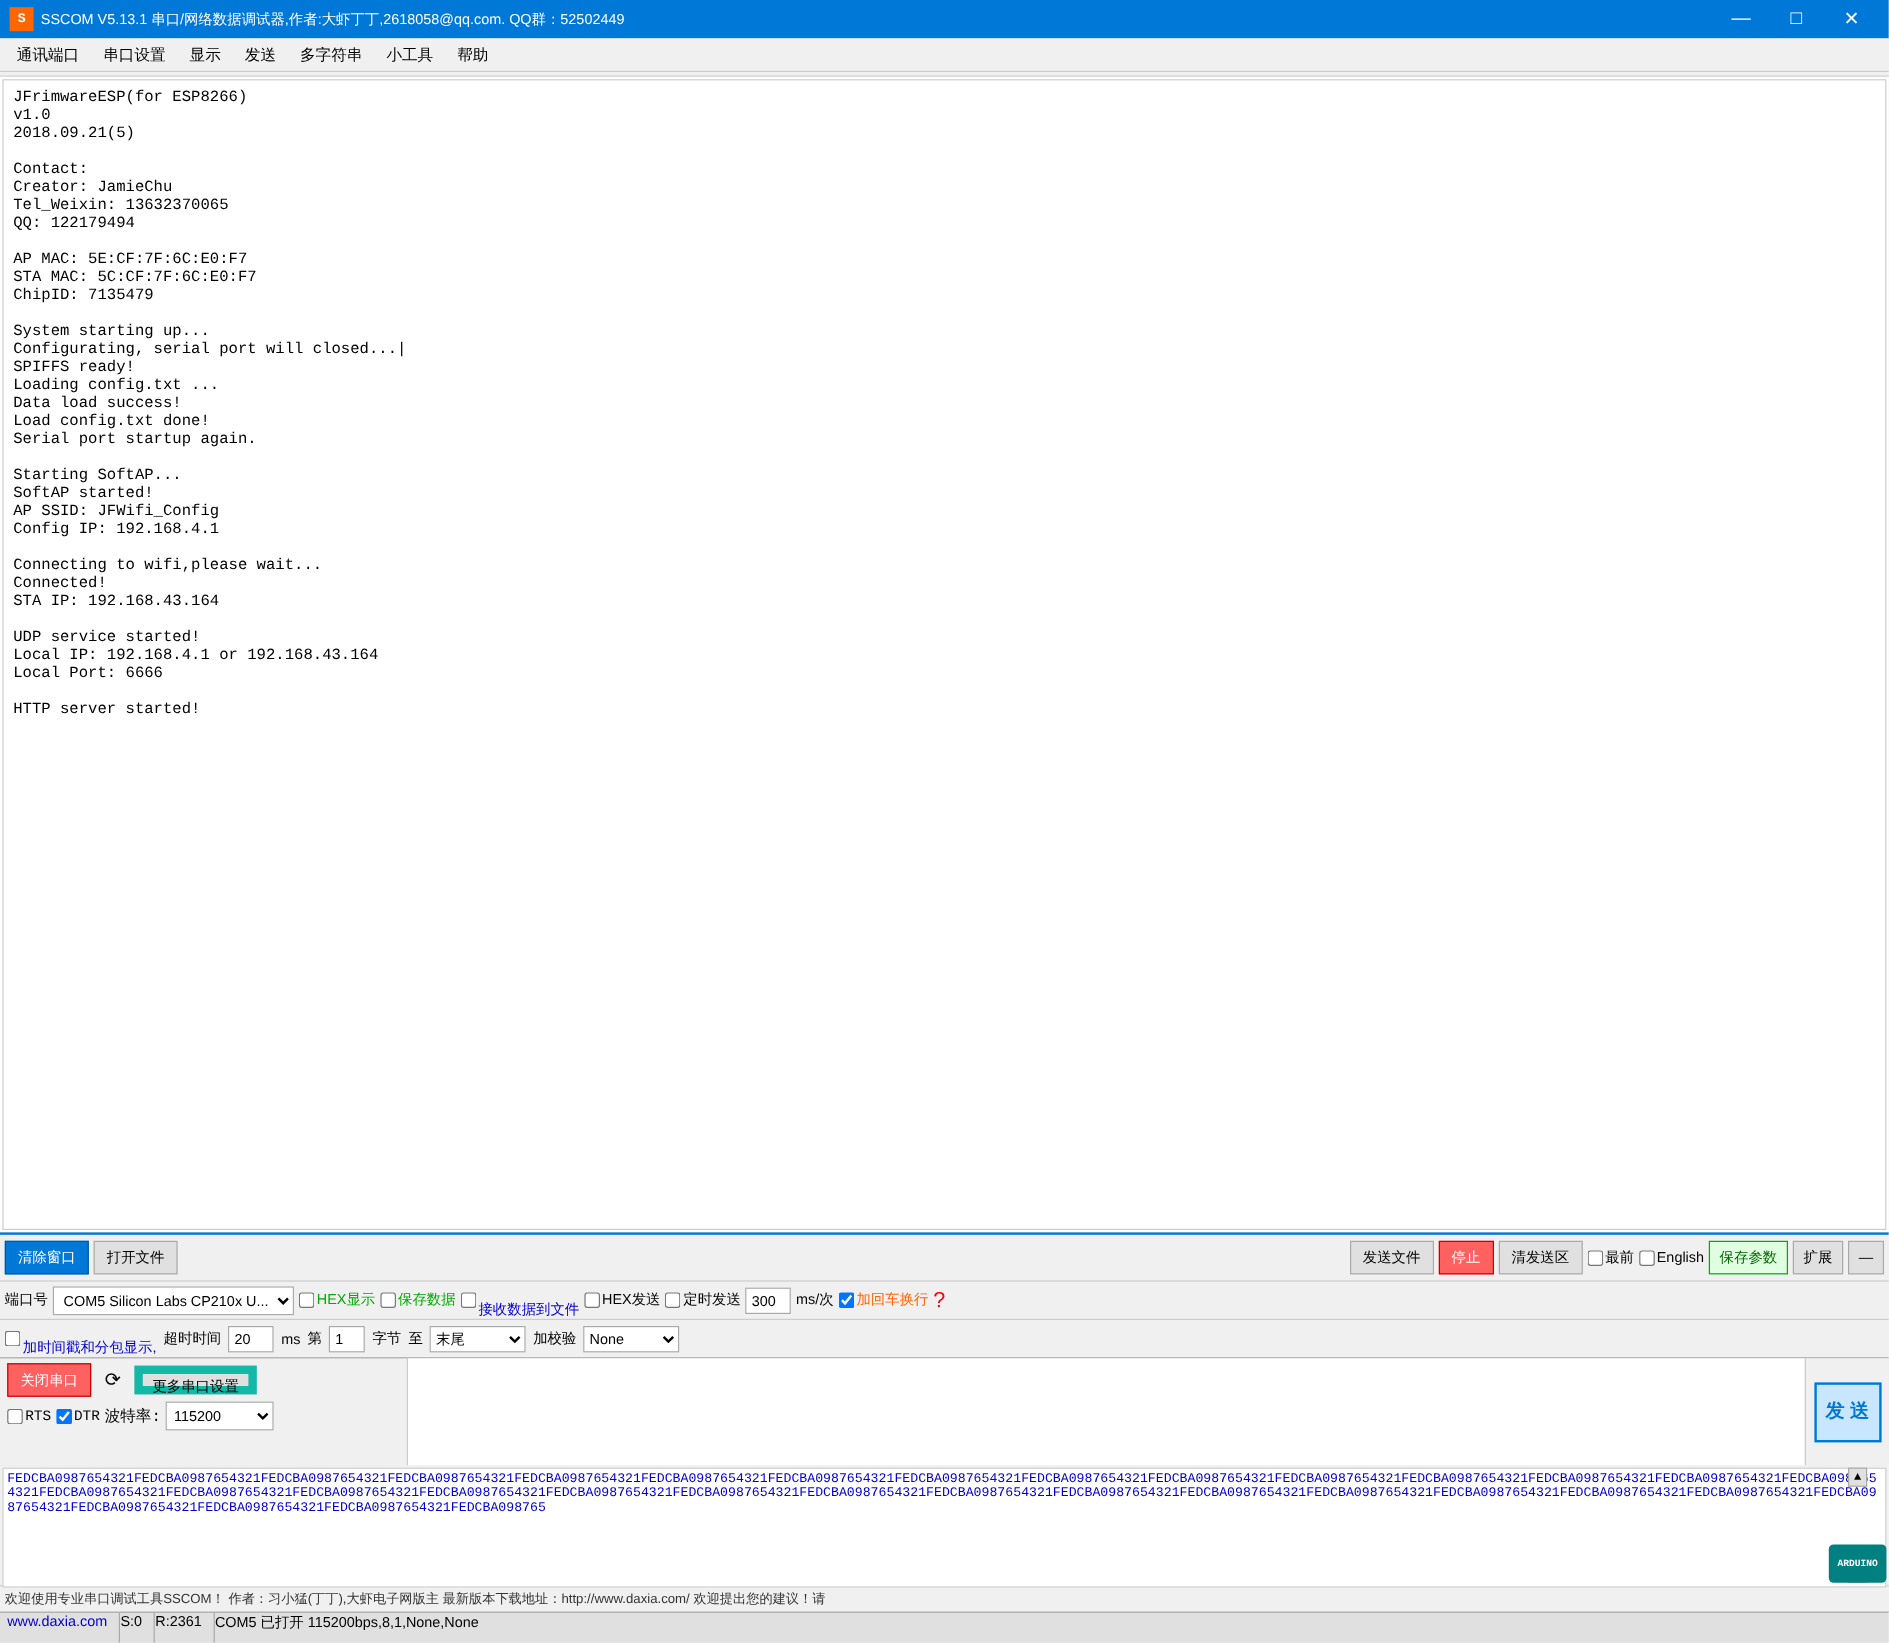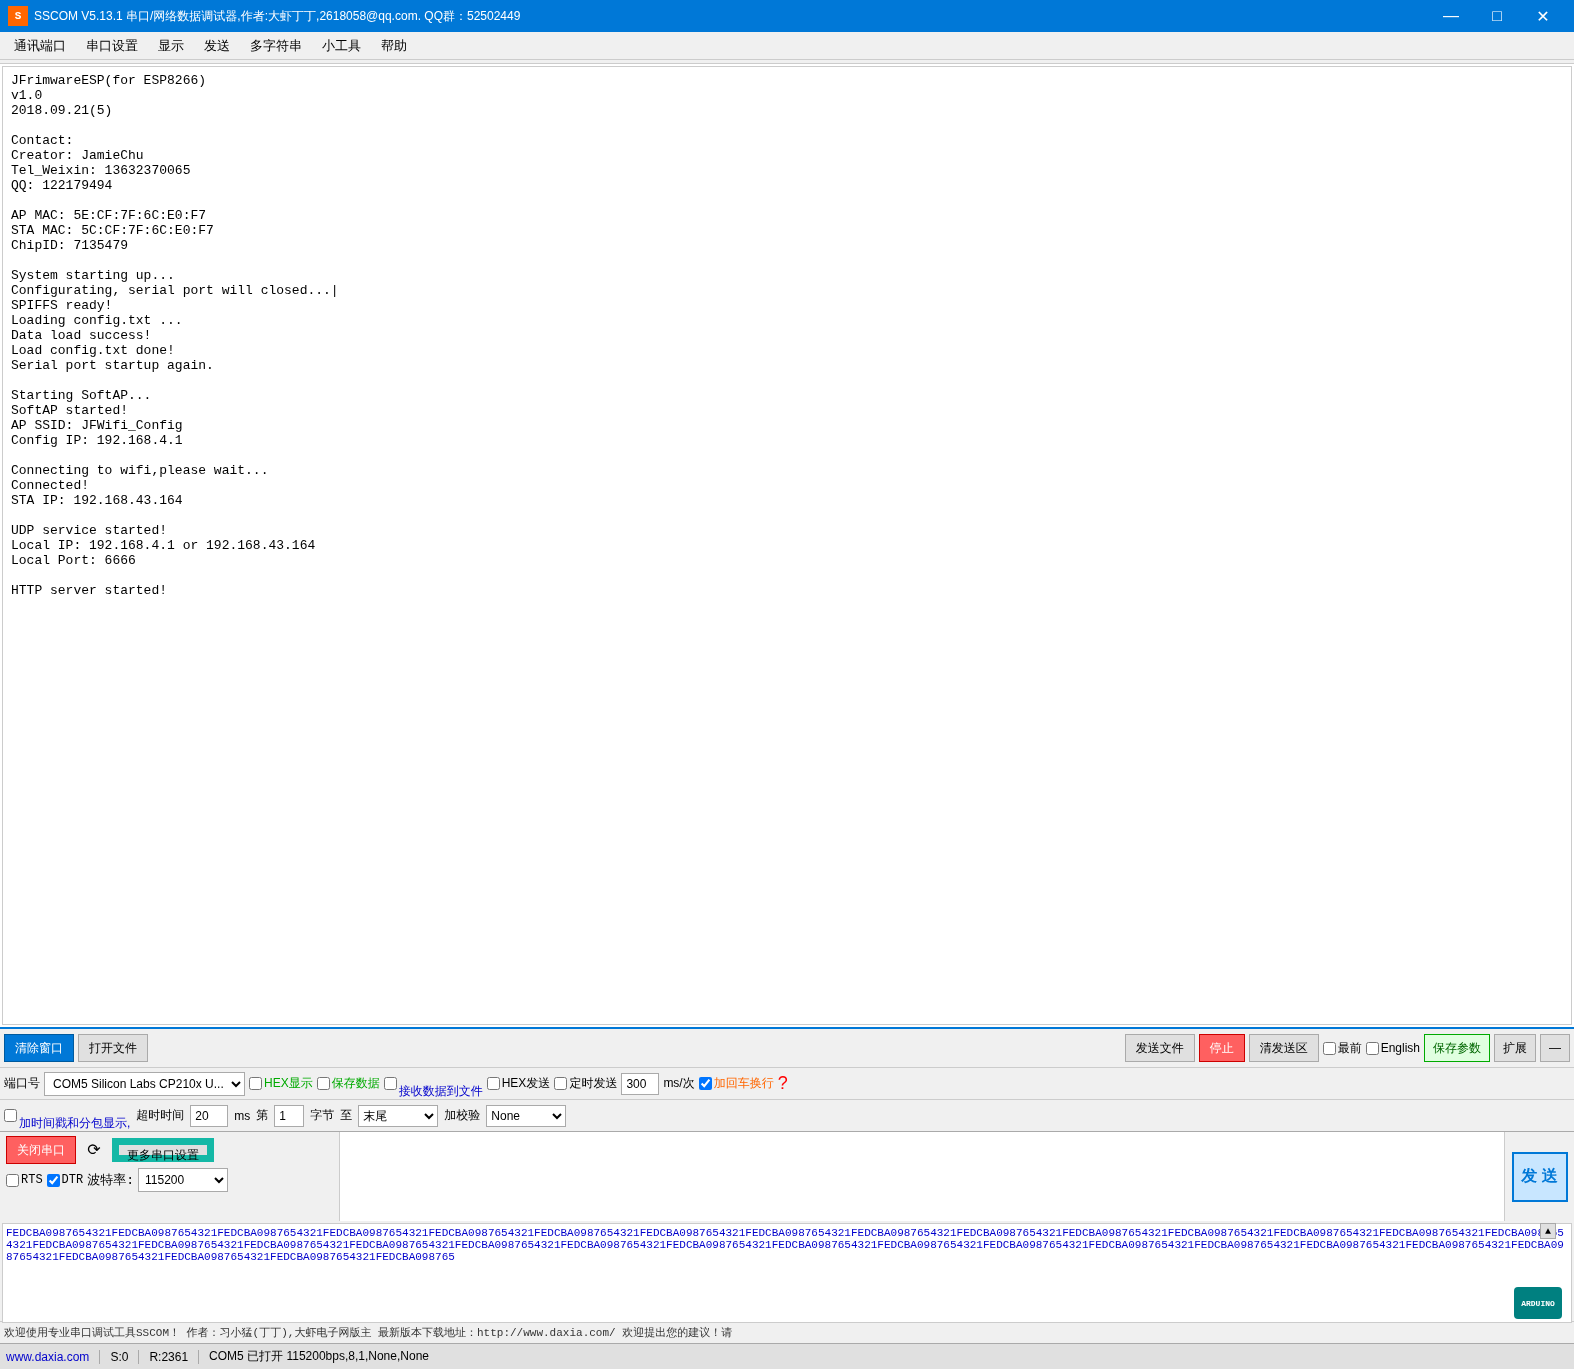--- a/index.html
+++ b/index.html
@@ -281,27 +281,25 @@
       word-break: break-all;
       position: relative;
     }
     .data-output::-webkit-scrollbar { width: 16px; }
 
     
     .status-bar {
       background: #e0e0e0;
       height: 26px;
       display: flex;
-      align-items: center;
       padding: 0 6px;
       font-family: Arial, sans-serif;
       font-size: 12px;
       border-top: 1px solid #aaa;
       flex-shrink: 0;
-      gap: 10px;
     }
     .status-section {
       border-right: 1px solid #aaa;
       padding-right: 10px;
     }
 
     .green-text { color: #00aa00; }
     .blue-text { color: #0000cc; margin-top: 16px; }
     .orange-text { color: #ff6600; }
 
@@ -555,27 +553,27 @@
   </div>
 </div>
 
 <div style="display:flex; height:100px; flex-shrink:0; position:relative;">
   <div class="data-output" style="flex:1; overflow-y:scroll;">FEDCBA0987654321FEDCBA0987654321FEDCBA0987654321FEDCBA0987654321FEDCBA0987654321FEDCBA0987654321FEDCBA0987654321FEDCBA0987654321FEDCBA0987654321FEDCBA0987654321FEDCBA0987654321FEDCBA0987654321FEDCBA0987654321FEDCBA0987654321FEDCBA0987654321FEDCBA0987654321FEDCBA0987654321FEDCBA0987654321FEDCBA0987654321FEDCBA0987654321FEDCBA0987654321FEDCBA0987654321FEDCBA0987654321FEDCBA0987654321FEDCBA0987654321FEDCBA0987654321FEDCBA0987654321FEDCBA0987654321FEDCBA0987654321FEDCBA0987654321FEDCBA0987654321FEDCBA0987654321FEDCBA0987654321FEDCBA098765</div>
   <div style="position:absolute; right:18px; top:0; bottom:0; width:16px; display:flex; flex-direction:column; justify-content:space-between; padding:2px 0;">
     <div class="scrollbar-up">▲</div>
     <div class="scrollbar-down">▼</div>
   </div>
 
-  <div style="position:absolute; right:12px; bottom:2px;font-family:Liberation Mono, monospace;">
+  <div style="position:absolute; right:2px; bottom:2px;font-family:Liberation Mono, monospace;">
     <div class="arduino-logo">ARDUINO</div>
   </div>
 </div>
 
 <div style="background:#f0f0f0; border-top:1px solid #ccc; height:22px; overflow:hidden; flex-shrink:0; display:flex; align-items:center; padding:0 4px;">
-  <span style="font-size:11px; font-family:Liberation Mono, monospace; color:#333;">欢迎使用专业串口调试工具SSCOM！  作者：习小猛(丁丁),大虾电子网版主  最新版本下载地址：http://www.daxia.com/  欢迎提出您的建议！请</span>
+  <span style="font-size:11px; font-family:Liberation Sans, sans-serif; color:#333;">欢迎使用专业串口调试工具SSCOM！  作者：习小猛(丁丁),大虾电子网版主  最新版本下载地址：http://www.daxia.com/  欢迎提出您的建议！请</span>
 </div>
 
 <div class="status-bar">
   <span class="status-section" style="color:#0000cc;">www.daxia.com</span>
   <span class="status-section">S:0</span>
   <span class="status-section">R:2361</span>
   <span>COM5 已打开  115200bps,8,1,None,None</span>
 </div>
 
 </body></html>

